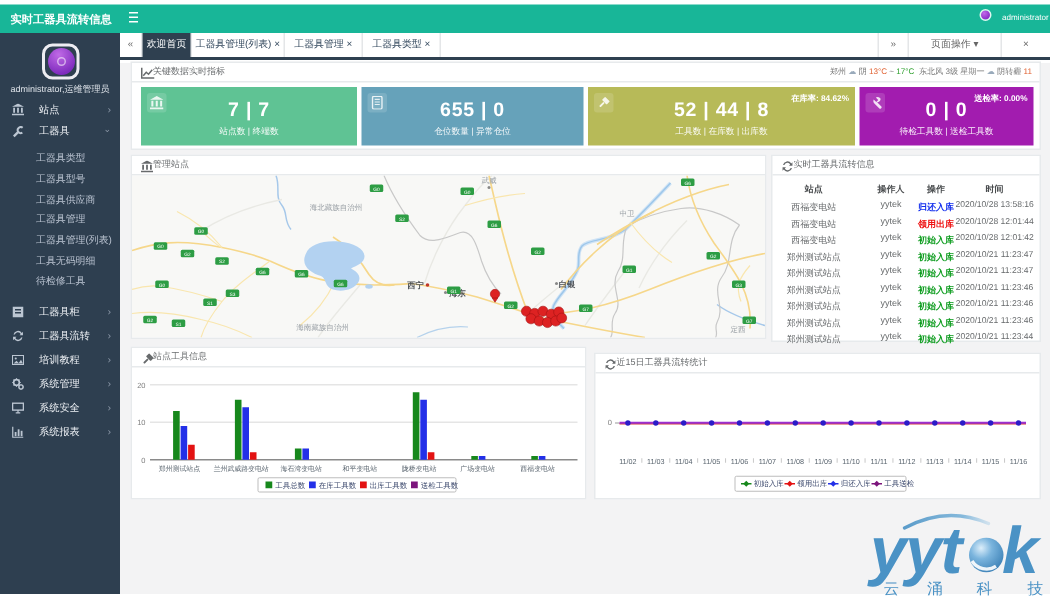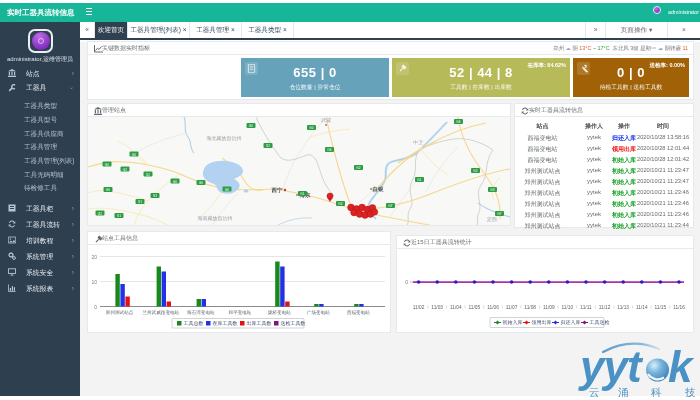--- a/index.html
+++ b/index.html
@@ -181,20 +181,29 @@
   <div class="panel" id="p1" style="left:7px; top:-1px; width:607px; height:59px;">
     <div class="phead">
         <svg width="9" height="8" viewBox="0 0 9 8">
           <path d="M0.5 0v7h8.5" stroke="#676a6c" stroke-width="1" fill="none"></path>
           <path d="M1.5 5.5L3.5 3.2 5 4.5 7.5 1.5" stroke="#676a6c" stroke-width="1" fill="none"></path>
           <path d="M8 0.8l0.8 0.4-0.6 0.7Z" fill="#676a6c"></path>
         </svg>
         <span class="pt">关键数据实时指标</span>
       <span style="position:absolute; right:5px; top:0; font-size:5.4px; color:#7a7a7a;">郑州 <span style="color:#9ab;">☁</span> 阴 <span style="color:#e06030;">13°C</span> ~ <span style="color:#2da02d;">17°C</span>&nbsp;&nbsp;东北风 3级 星期一 <span style="color:#9ab;">☁</span> 阴转霾 <span style="color:#e06030;">11</span></span>
     </div>
+    <div class="card" style="left:6px; width:144px; background:#5fc394;">
+      <div class="cic">
+          <svg width="9" height="9" viewBox="0 0 8 8">
+            <path d="M4 0L8 2.2H0Z M0.8 2.8h1.2v3.4H0.8Z M3.4 2.8h1.2v3.4H3.4Z M6 2.8h1.2v3.4H6Z M0 6.8h8v1.2H0Z" fill="rgba(255,255,255,.85)"></path>
+          </svg>
+        </div>
+      <div class="num">7 | 7</div>
+        <div class="sub">站点数 | 终端数</div>
+    </div>
     <div class="card" style="left:153px; width:148px; background:#66a2ba;">
       <div class="cic">
           <svg width="9" height="9" viewBox="0 0 8 8">
             <rect x="1.2" y="0.2" width="5.6" height="7.6" rx="0.8" fill="none" stroke="rgba(255,255,255,.85)" stroke-width="0.8"></rect>
             <path d="M2.5 2h3M2.5 3.5h3M2.5 5h3" stroke="rgba(255,255,255,.8)" stroke-width="0.6"></path>
           </svg>
         </div>
       <div class="num">655 | 0</div>
         <div class="sub">仓位数量 | 异常仓位</div>
     </div>
@@ -204,21 +213,21 @@
             <g transform="rotate(45 4.5 4.5)" fill="rgba(255,255,255,.85)">
               <rect x="2.3" y="1" width="4.4" height="3" rx="0.4"></rect>
               <rect x="3.9" y="4.2" width="1.2" height="4" rx="0.4"></rect>
             </g>
           </svg>
         </div>
       <div class="rate">在库率: 84.62%</div>
         <div class="num">52 | 44 | 8</div>
         <div class="sub">工具数 | 在库数 | 出库数</div>
     </div>
-    <div class="card" style="left:485px; width:116px; background:#a16207;">
+    <div class="card" style="left:485px; width:116px; background:#a21caf;">
       <div class="cic">
           <svg width="9" height="9" viewBox="0 0 8 8">
             <path d="M7.2 1.6A2.3 2.3 0 0 0 4.3 0.9L5.8 2.4 4.6 3.6 3.1 2.1A2.3 2.3 0 0 0 3.9 4.9L6.3 7.3A0.8 0.8 0 0 0 7.5 6.1L5.1 3.7A2.3 2.3 0 0 0 7.2 1.6Z" fill="rgba(255,255,255,.85)"></path>
           </svg>
         </div>
       <div class="rate">送检率: 0.00%</div>
         <div class="num">0 | 0</div>
         <div class="sub">待检工具数 | 送检工具数</div>
     </div>
   </div>

